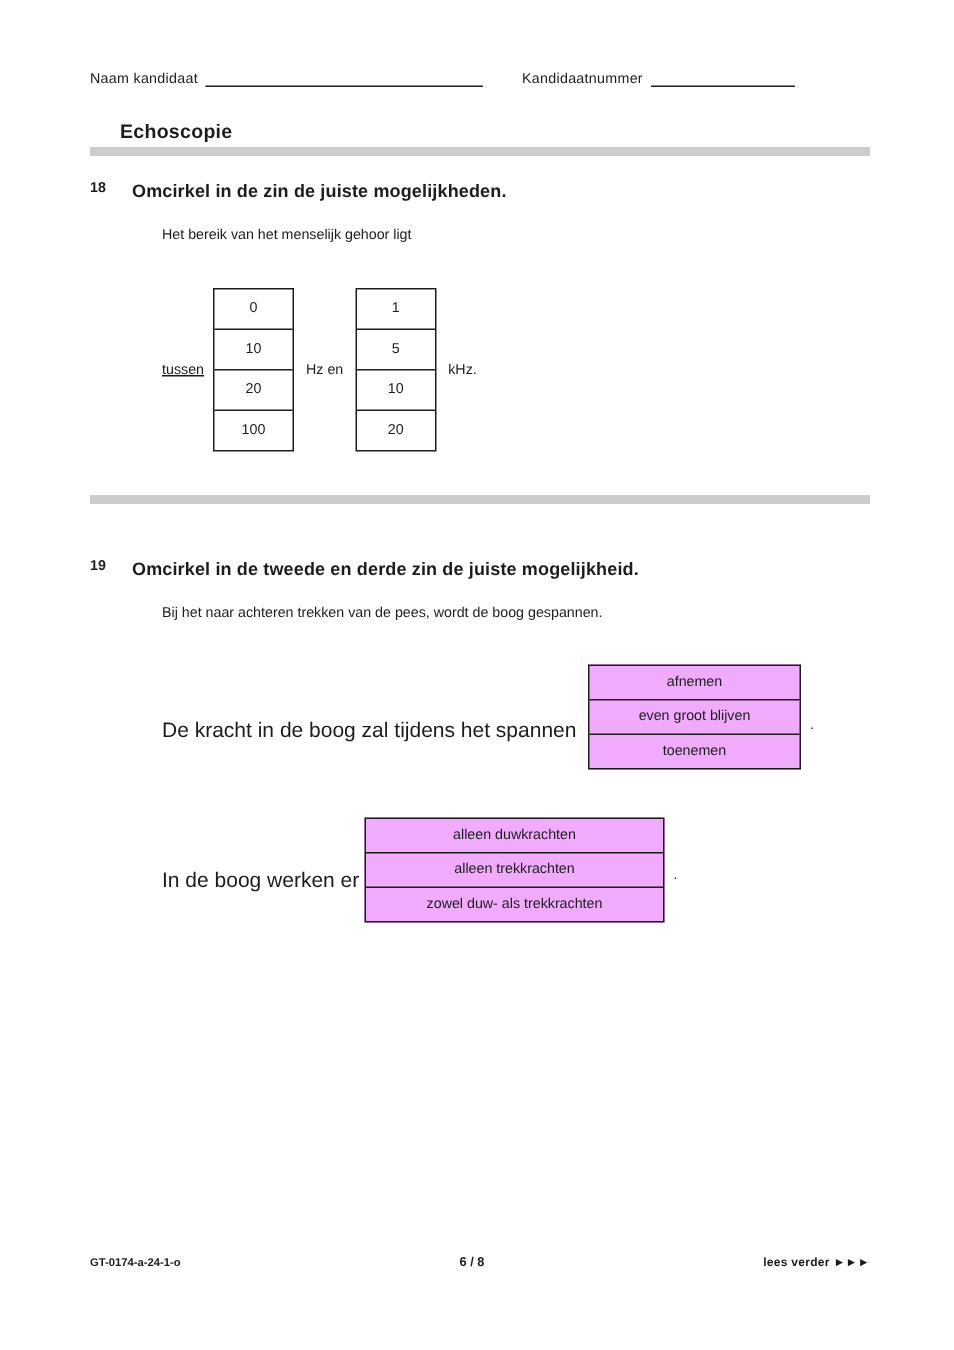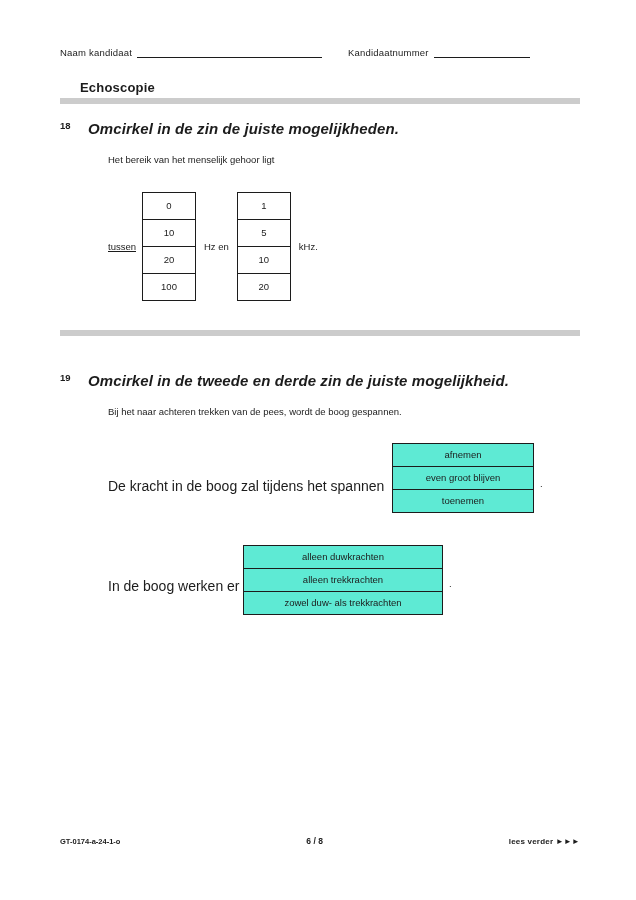--- a/index.html
+++ b/index.html
@@ -77,22 +77,21 @@
     align-items: flex-start;
   }
   .q-num {
     width: 28px;
     flex: 0 0 28px;
     font-weight: bold;
     font-size: 9.5px;
   }
   .q-instr {
     font-weight: bold;
-    font-style: italic;
-    font-size: 15px;
+    font-size: 12px;
     letter-spacing: .1px;
   }
   .q-body {
     margin-left: 48px;
     font-size: 9.5px;
     line-height: 1.5;
   }
 
   
   .choice-row {
@@ -128,21 +127,21 @@
   .endlabel {
     font-size: 9.5px;
     margin-left: 8px;
     white-space: nowrap;
   }
 
   
   .opt-stack {
     position: absolute;
     border: 1px solid #1c1c1c;
-    background: #5eead4;
+    background: #f0abfc;
   }
   .opt-stack .opt {
     text-align: center;
     font-size: 9.5px;
     height: 22px;
     line-height: 22px;
     border-bottom: 1px solid #1c1c1c;
     padding: 0 10px;
     white-space: nowrap;
   }

